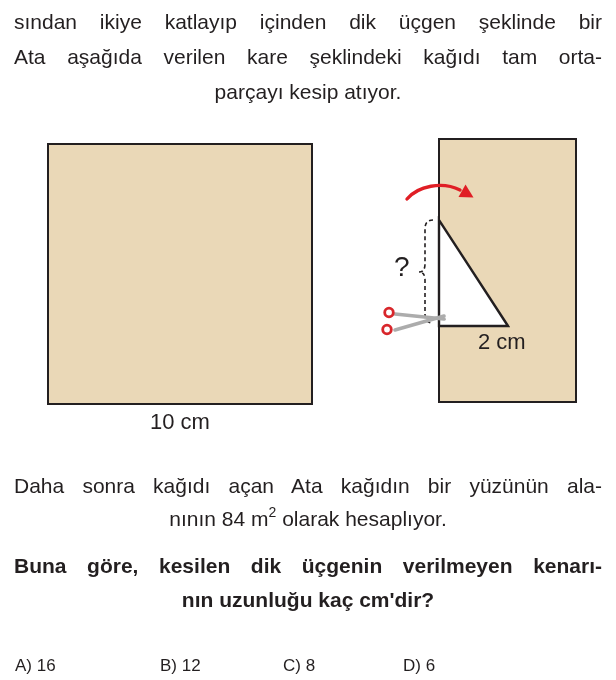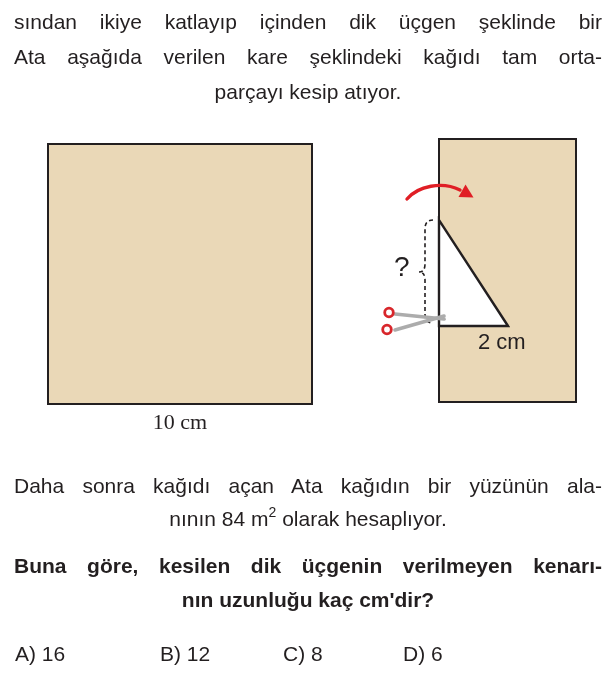--- a/index.html
+++ b/index.html
@@ -20,33 +20,33 @@
   .square {
     position:absolute; left:47px; top:143px; width:262px; height:258px;
     background:#ead8b7; border:2px solid #231f20;
   }
   .rect {
     position:absolute; left:438px; top:138px; width:135px; height:261px;
     background:#ead8b7; border:2px solid #231f20;
   }
   .sq-label {
     position:absolute; left:47px; top:409px; width:266px;
-    text-align:center; font-size:22px; z-index:4;font-family:Liberation Serif, serif;
+    text-align:center; font-size:22px; z-index:4;
   }
   .q-label {
     position:absolute; left:394px; top:251px;
     font-size:28px; z-index:4;
   }
   .cut-label {
     position:absolute; left:442px; top:329px;
     font-size:22px; z-index:4;margin-left:36px;
   }
   svg.overlay { position:absolute; left:370px; top:130px; z-index:3; pointer-events:none; }
 
-  .option { position:absolute; top:642px; font-size:21px; cursor:pointer; }
+  .option { position:absolute; top:656px; font-size:17px; cursor:pointer; }
   .o-a { left:15px; }  .o-b { left:160px; }  .o-c { left:283px; }  .o-d { left:403px; }
 </style>
 </head>
 <body>
 
 <div class="para" id="p1">
   <div class="jline">sından ikiye katlayıp içinden dik üçgen şeklinde bir</div>
   <div class="jline">Ata aşağıda verilen kare şeklindeki kağıdı tam orta-</div>
   <div class="lline">parçayı kesip atıyor.</div>
 </div>

